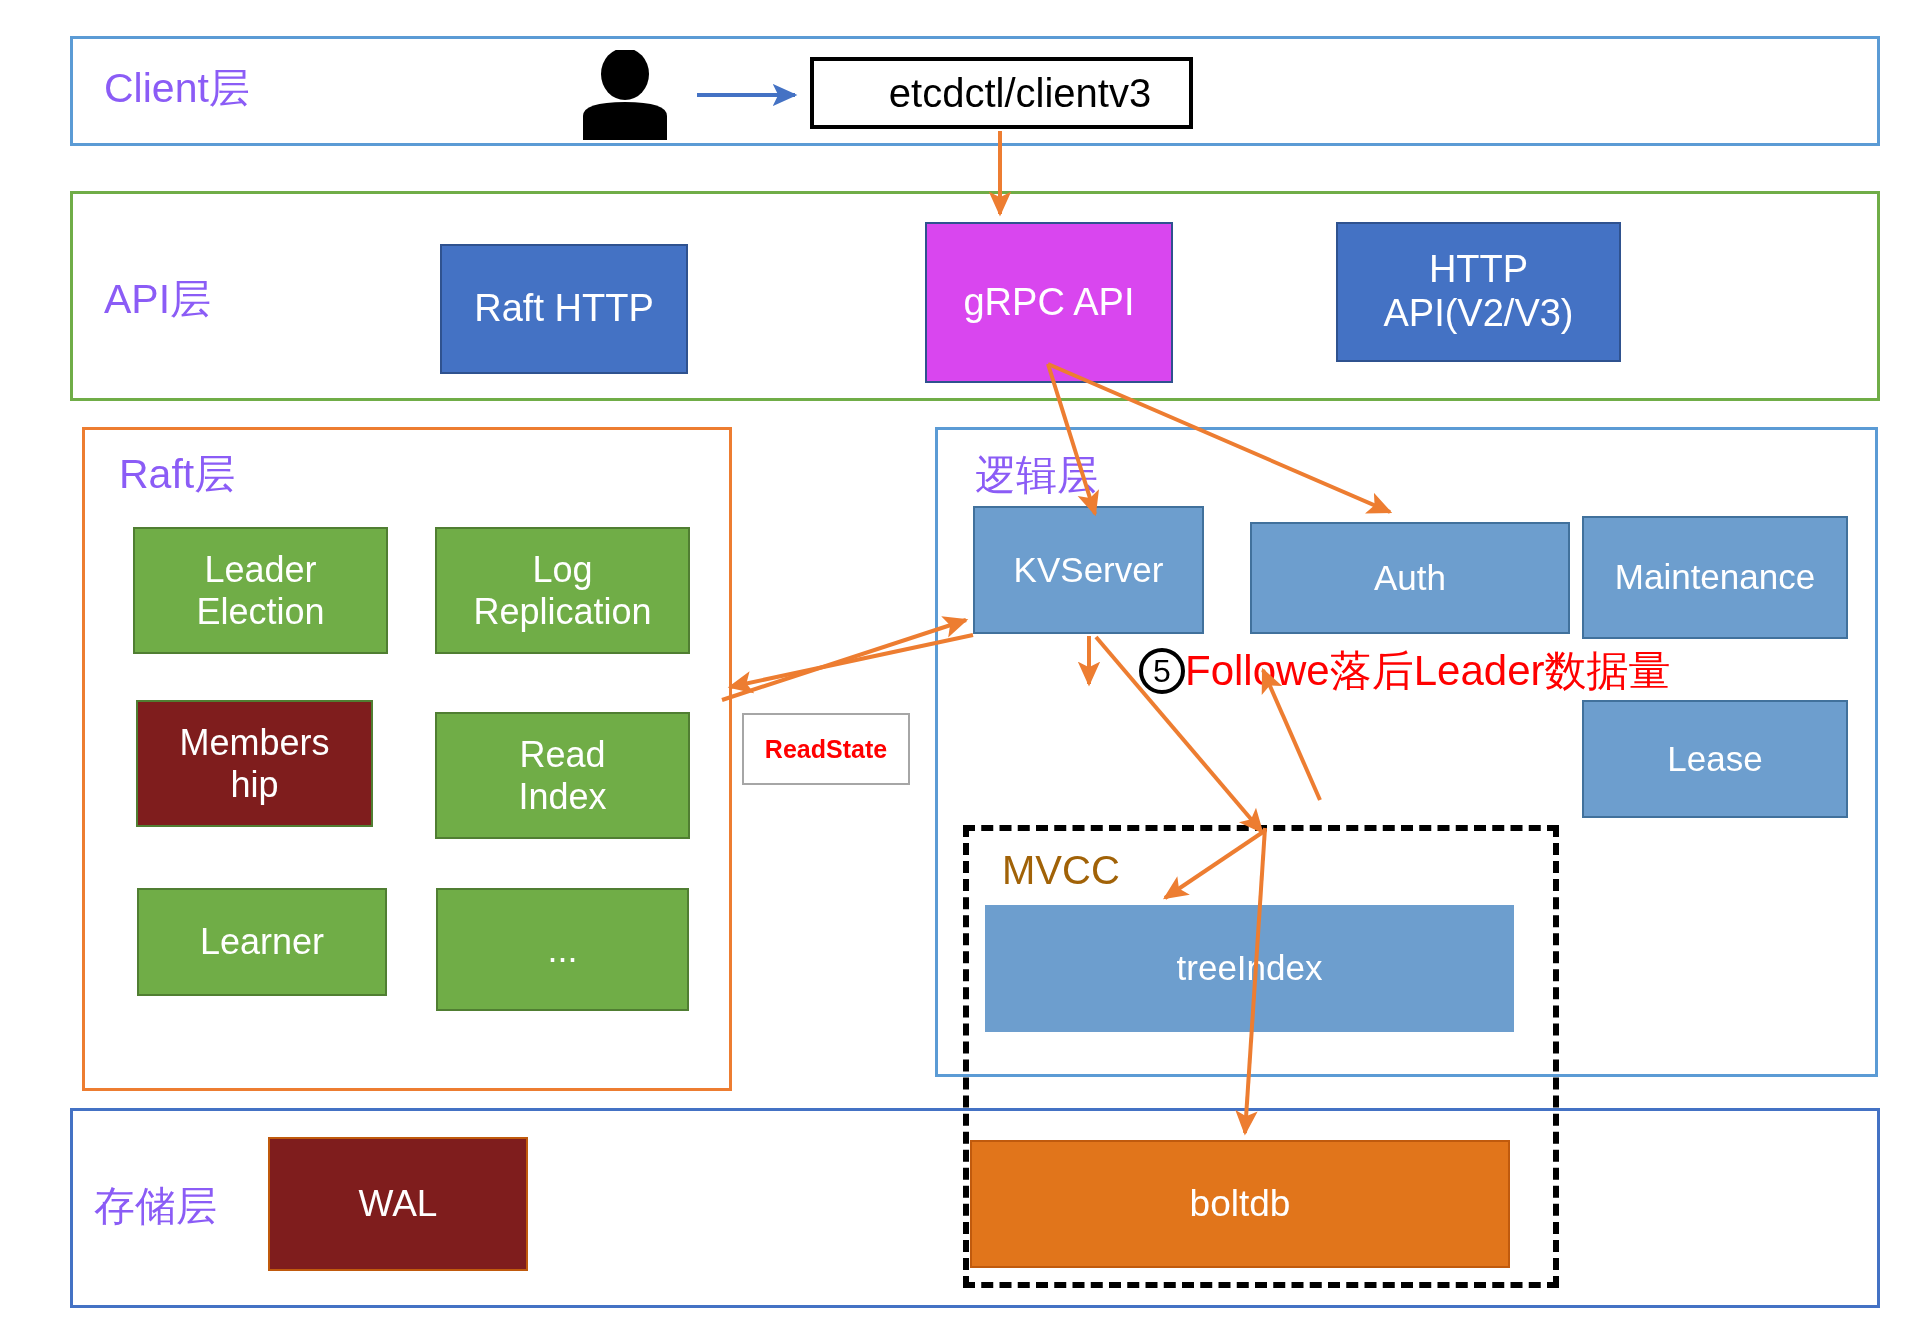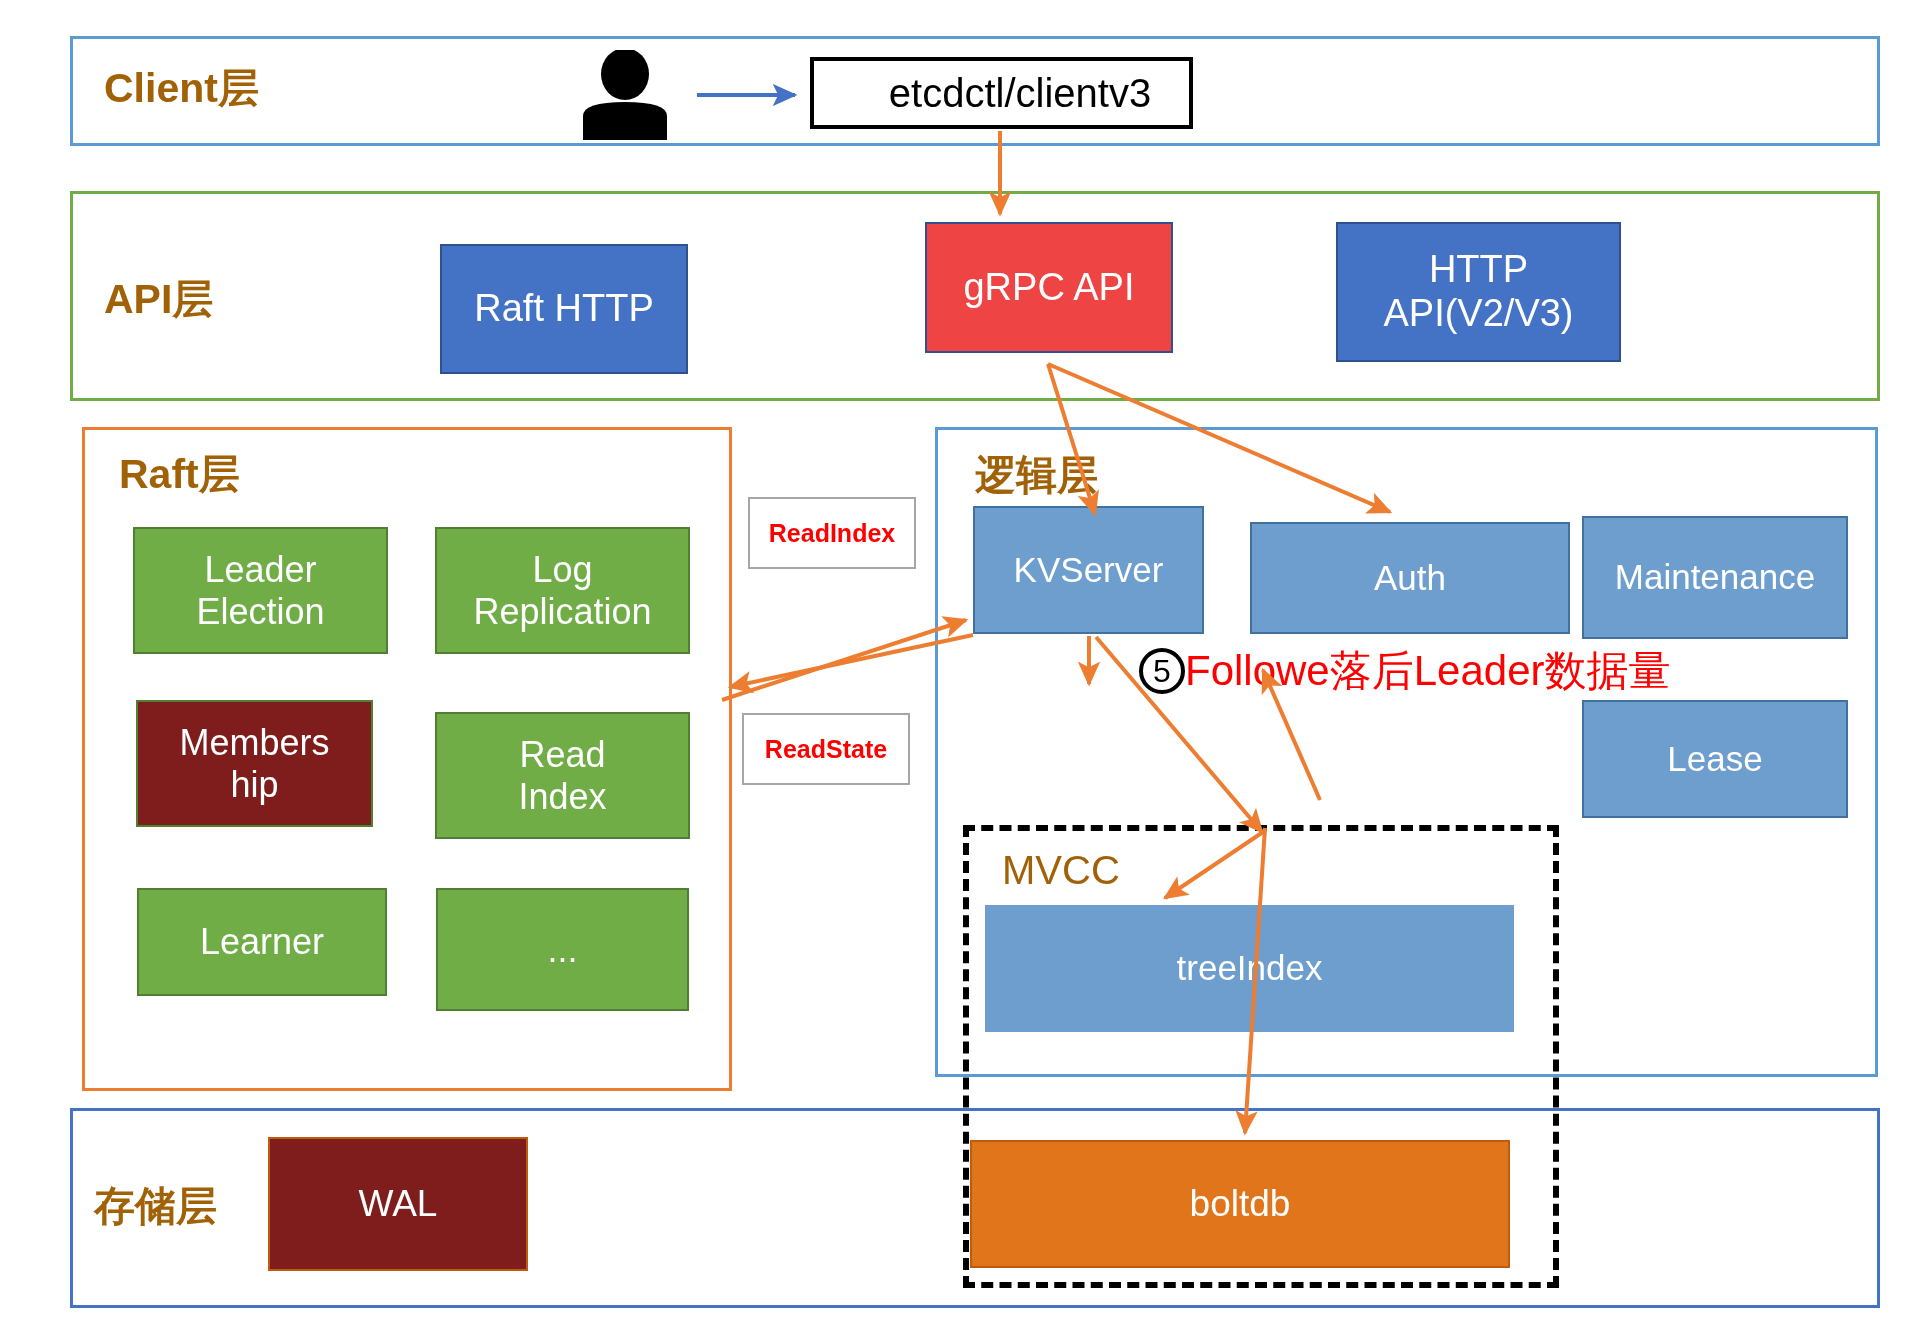--- a/index.html
+++ b/index.html
@@ -14,22 +14,22 @@
     background: #ffffff;
     overflow: hidden;
   }
   .layer {
     position: absolute;
     box-sizing: border-box;
     background: transparent;
   }
   .layer-label {
     position: absolute;
-    color: #a16207;
-    font-weight: 700;
+    color: #8b5cf6;
+    font-weight: 400;
     white-space: nowrap;
     line-height: 1;
   }
   .node {
     position: absolute;
     box-sizing: border-box;
     display: flex;
     align-items: center;
     justify-content: center;
     text-align: center;
@@ -107,39 +107,38 @@
       <path d="M8 90 L8 66 Q8 52 50 52 Q92 52 92 66 L92 90 Z" fill="#000000"></path>
     </svg>
   </div>
 
   <div class="node white" style="left:810px; top:57px; width:383px; height:72px; background:#FFFFFF; border:4px solid #000000; font-size:40px;">etcdctl/clientv3</div>
 
   <div class="layer" style="left:70px; top:191px; width:1810px; height:210px; border:3px solid #70AD47;"></div>
   <div class="layer-label" style="left:104px; top:279px; font-size:41px;">API层</div>
 
   <div class="node" style="left:440px; top:244px; width:248px; height:130px; background:#4472C4; border:2px solid #2F528F; font-size:38px;">Raft HTTP</div>
-  <div class="node" style="left:925px; top:222px; width:248px; height:131px; background:#ef4444; border:2px solid #2F528F; font-size:38px;">gRPC API</div>
+  <div class="node" style="left:925px; top:222px; width:248px; height:161px; background:#d946ef; border:2px solid #2F528F; font-size:38px;">gRPC API</div>
   <div class="node" style="left:1336px; top:222px; width:285px; height:140px; background:#4472C4; border:2px solid #2F528F; font-size:38px;">HTTP
 API(V2/V3)</div>
 
   <div class="layer" style="left:82px; top:427px; width:650px; height:664px; border:3px solid #ED7D31;"></div>
   <div class="layer-label" style="left:119px; top:454px; font-size:41px;">Raft层</div>
 
   <div class="node" style="left:133px; top:527px; width:255px; height:127px; background:#70AD47; border:2px solid #507E32; font-size:36px;">Leader
 Election</div>
   <div class="node" style="left:435px; top:527px; width:255px; height:127px; background:#70AD47; border:2px solid #507E32; font-size:36px;">Log
 Replication</div>
   <div class="node" style="left:136px; top:700px; width:237px; height:127px; background:#7f1d1d; border:2px solid #507E32; font-size:36px;">Members
 hip</div>
   <div class="node" style="left:435px; top:712px; width:255px; height:127px; background:#70AD47; border:2px solid #507E32; font-size:36px;">Read
 Index</div>
   <div class="node" style="left:137px; top:888px; width:250px; height:108px; background:#70AD47; border:2px solid #507E32; font-size:36px;">Learner</div>
   <div class="node" style="left:436px; top:888px; width:253px; height:123px; background:#70AD47; border:2px solid #507E32; font-size:36px;">...</div>
 
-  <div class="tag" style="left:748px; top:497px; width:168px; height:72px; font-size:25px;">ReadIndex</div>
   <div class="tag" style="left:742px; top:713px; width:168px; height:72px; font-size:25px;">ReadState</div>
 
   <div class="layer" style="left:935px; top:427px; width:943px; height:650px; border:3px solid #5B9BD5;"></div>
   <div class="layer-label" style="left:975px; top:455px; font-size:41px;">逻辑层</div>
 
   <div class="node" style="left:973px; top:506px; width:231px; height:128px; background:#6D9ECE; border:2px solid #41719C; font-size:35px;">KVServer</div>
   <div class="node" style="left:1250px; top:522px; width:320px; height:112px; background:#6D9ECE; border:2px solid #41719C; font-size:35px;">Auth</div>
   <div class="node" style="left:1582px; top:516px; width:266px; height:123px; background:#6D9ECE; border:2px solid #41719C; font-size:35px;">Maintenance</div>
   <div class="node" style="left:1582px; top:700px; width:266px; height:118px; background:#6D9ECE; border:2px solid #41719C; font-size:35px;">Lease</div>
 

